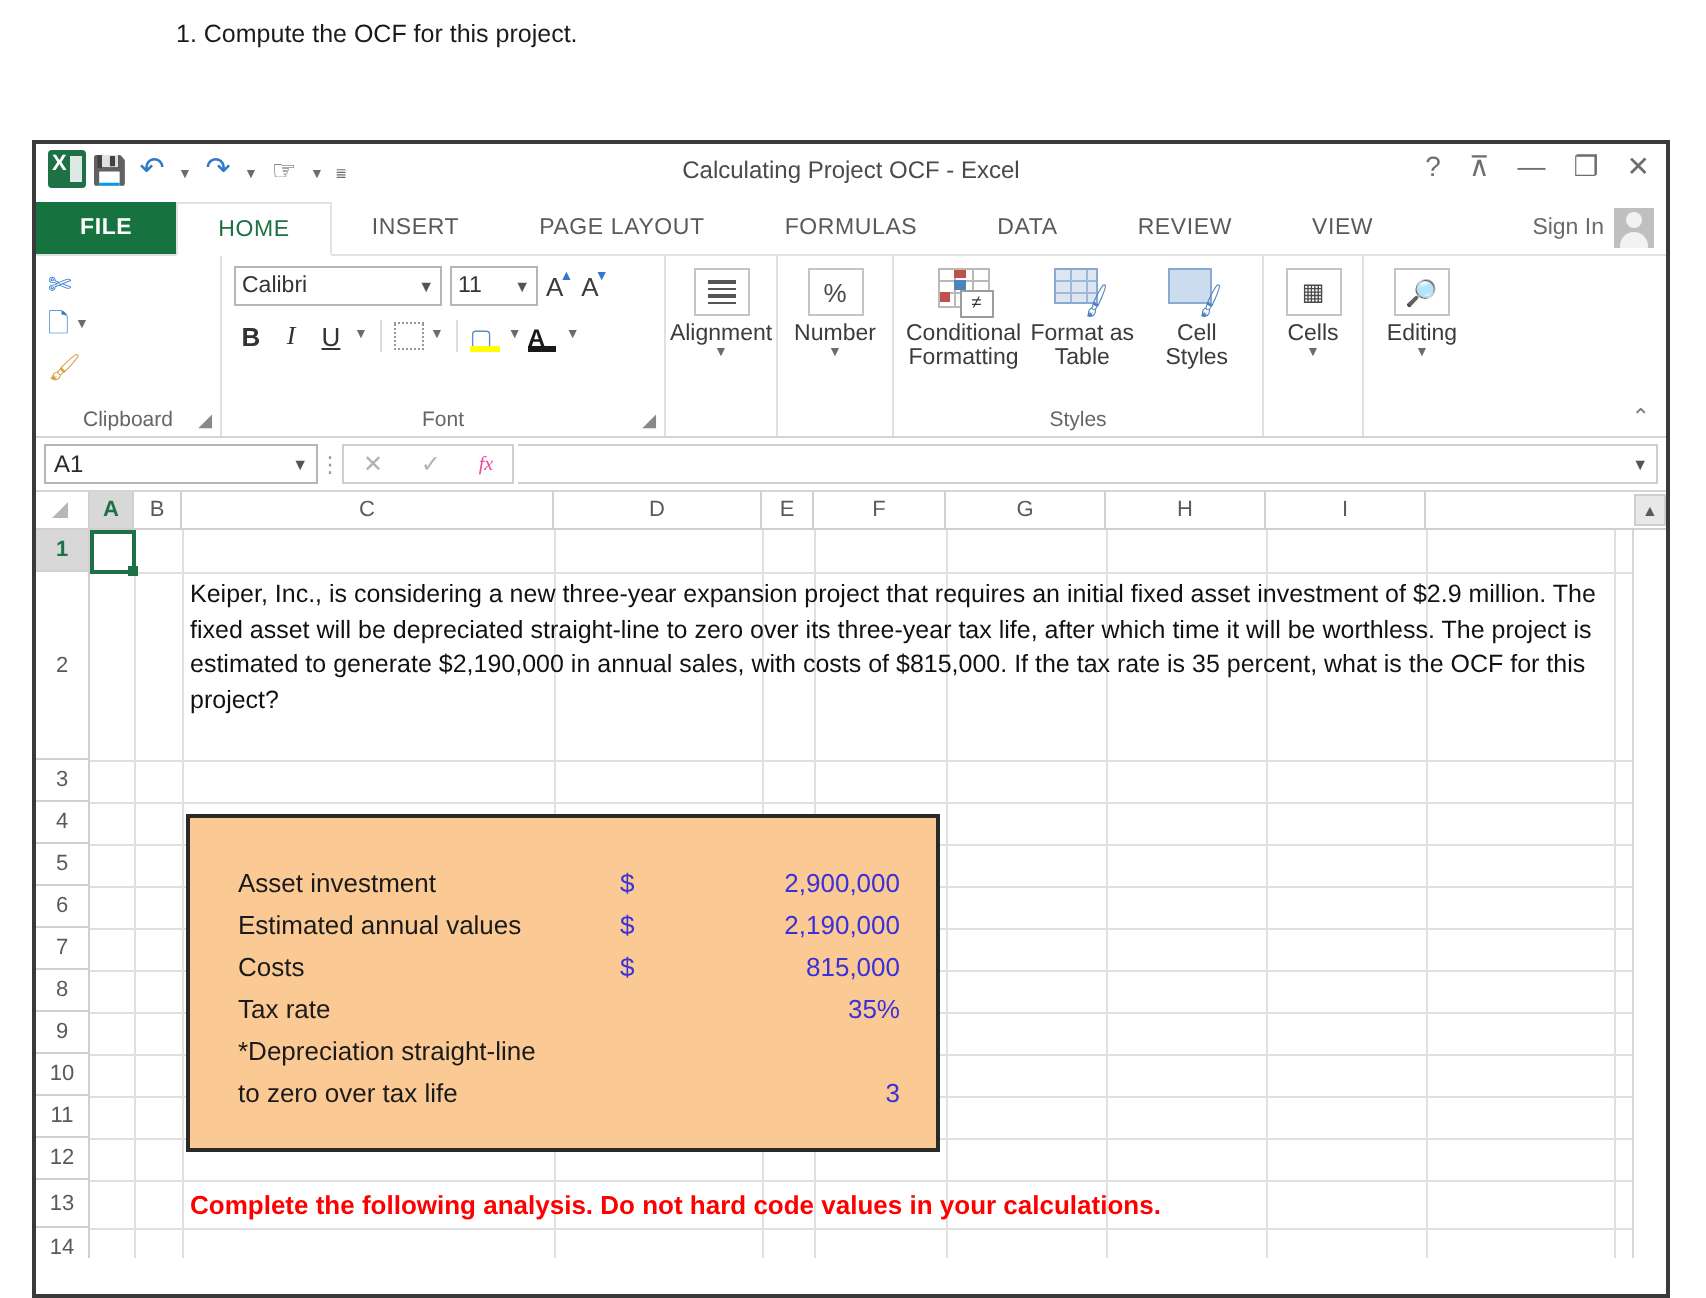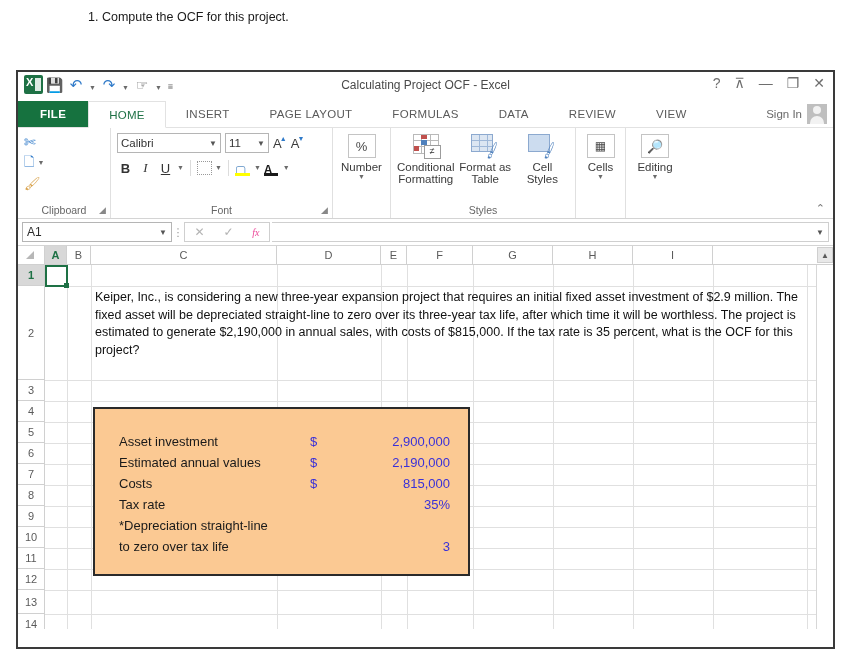--- a/index.html
+++ b/index.html
@@ -387,21 +387,21 @@
   .formula-bar {
     height: 27px;
     background: #ffffff;
     display: flex;
     align-items: center;
     padding: 0 4px;
     border-bottom: 1px solid #d4d4d4;
     box-sizing: border-box;
   }
   .name-box {
-    width: 150px; height: 20px;
+    width: 137px; height: 20px;
     border: 1px solid #b5b5b5;
     background: #fff;
     display: flex; align-items: center; justify-content: space-between;
     padding: 0 4px;
     font-size: 12px; color: #2b2b2b;
     box-sizing: border-box;
   }
   .nb-caret { font-size: 8px; color: #555; }
   .fb-dots { width: 12px; text-align: center; color: #9a9a9a; font-size: 11px; letter-spacing: 0; }
   .fb-btns {
@@ -662,20 +662,36 @@
             <span class="fill-icon"><span class="bucket">▢</span><span class="bar"></span></span>
             <span class="mini-caret">▼</span>
             <span class="fontcolor-icon"><span class="letter">A</span><span class="bar"></span></span>
             <span class="mini-caret">▼</span>
           </div>
         </div>
         <div class="rgroup-label">Font</div>
         <div class="rgroup-dialog">◢</div>
       </div>
 
+      <div class="rgroup g-align">
+        <div class="rgroup-body">
+          <div class="bigbtn">
+            <div class="box">
+              <span class="align-lines">
+                  <i></i>
+                  <i></i>
+                  <i></i>
+                  <i></i>
+                </span>
+            </div>
+            <div class="cap">Alignment</div>
+            <div class="mini-caret">▼</div>
+          </div>
+        </div>
+      </div>
 
       <div class="rgroup g-number">
         <div class="rgroup-body">
           <div class="bigbtn">
             <div class="box">%</div>
             <div class="cap">Number</div>
             <div class="mini-caret">▼</div>
           </div>
         </div>
       </div>
@@ -846,20 +862,21 @@
               <span class="ob-dollar"></span>
               <span class="ob-val"></span>
             </div>
             <div class="ob-row" style="top:127px;">
               <span class="ob-label">to zero over tax life</span>
               <span class="ob-dollar"></span>
               <span class="ob-val">3</span>
             </div>
           </div>
 
+          <div class="red-note" style="left:50px; top:330px;">Complete the following analysis. Do not hard code values in your calculations.</div>
 
         </div>
 
         <div class="vscroll"></div>
       </div>
     </div>
 
   </div>
 </div>
 

